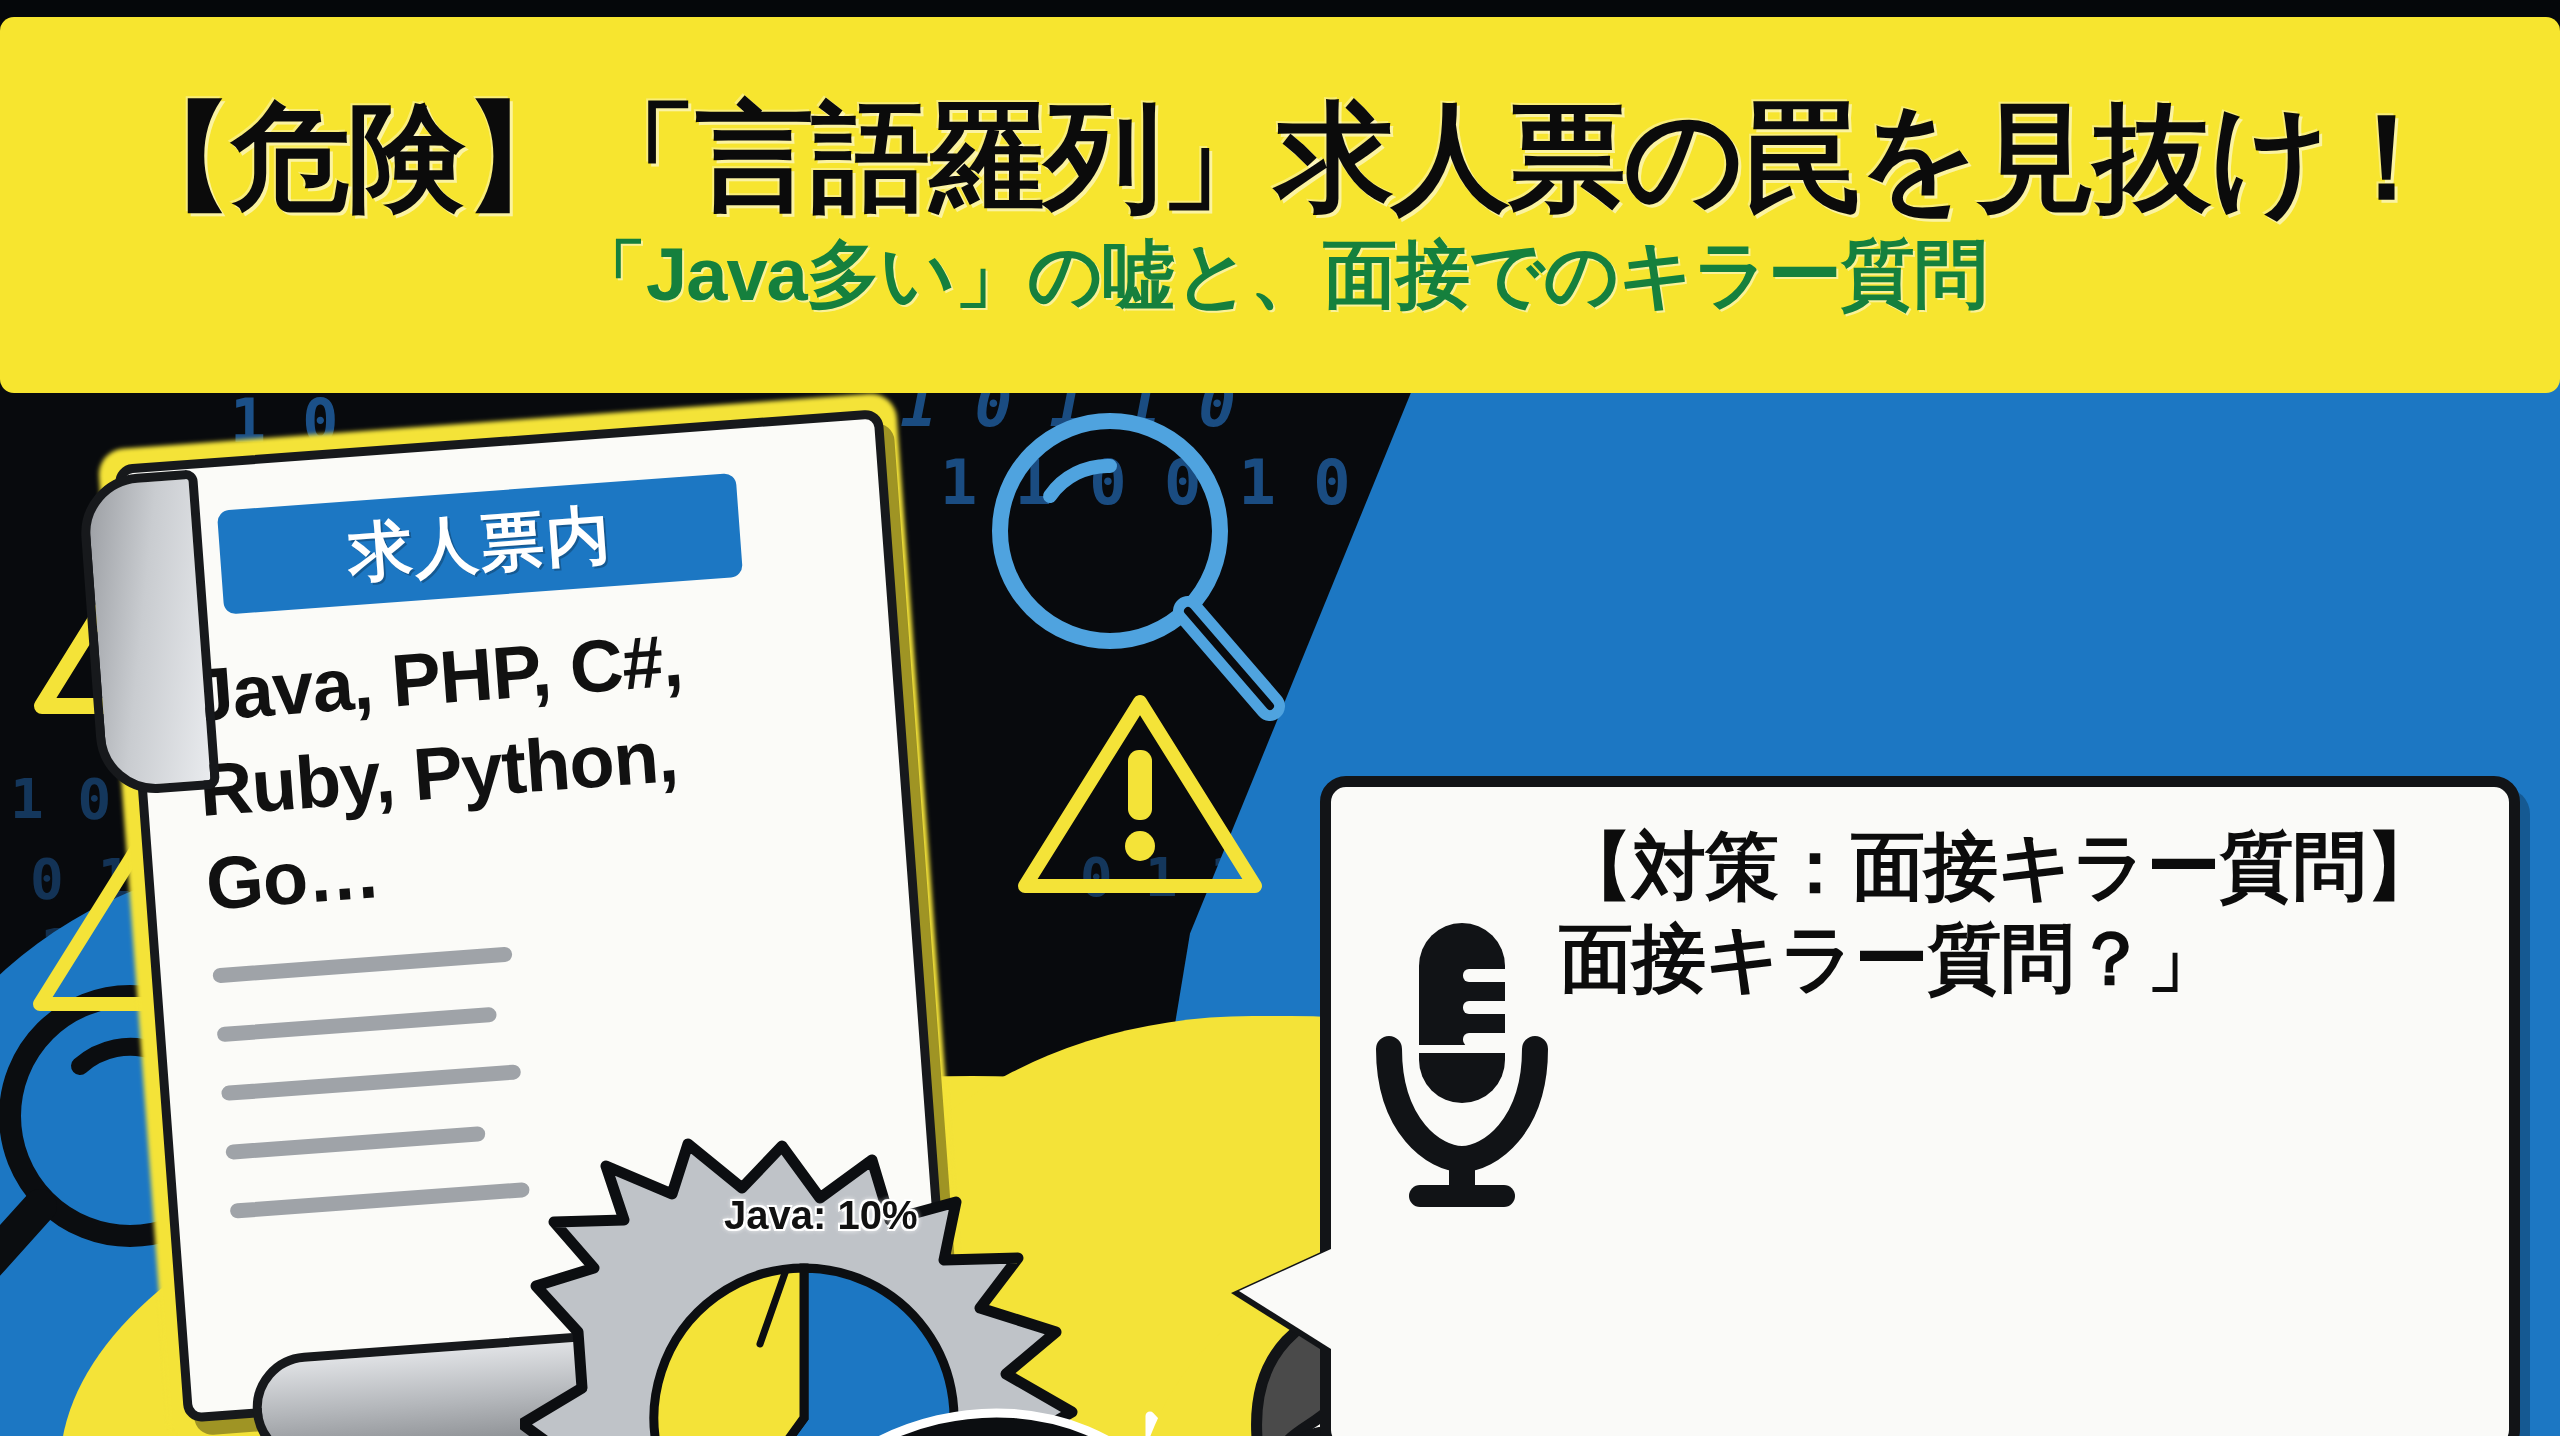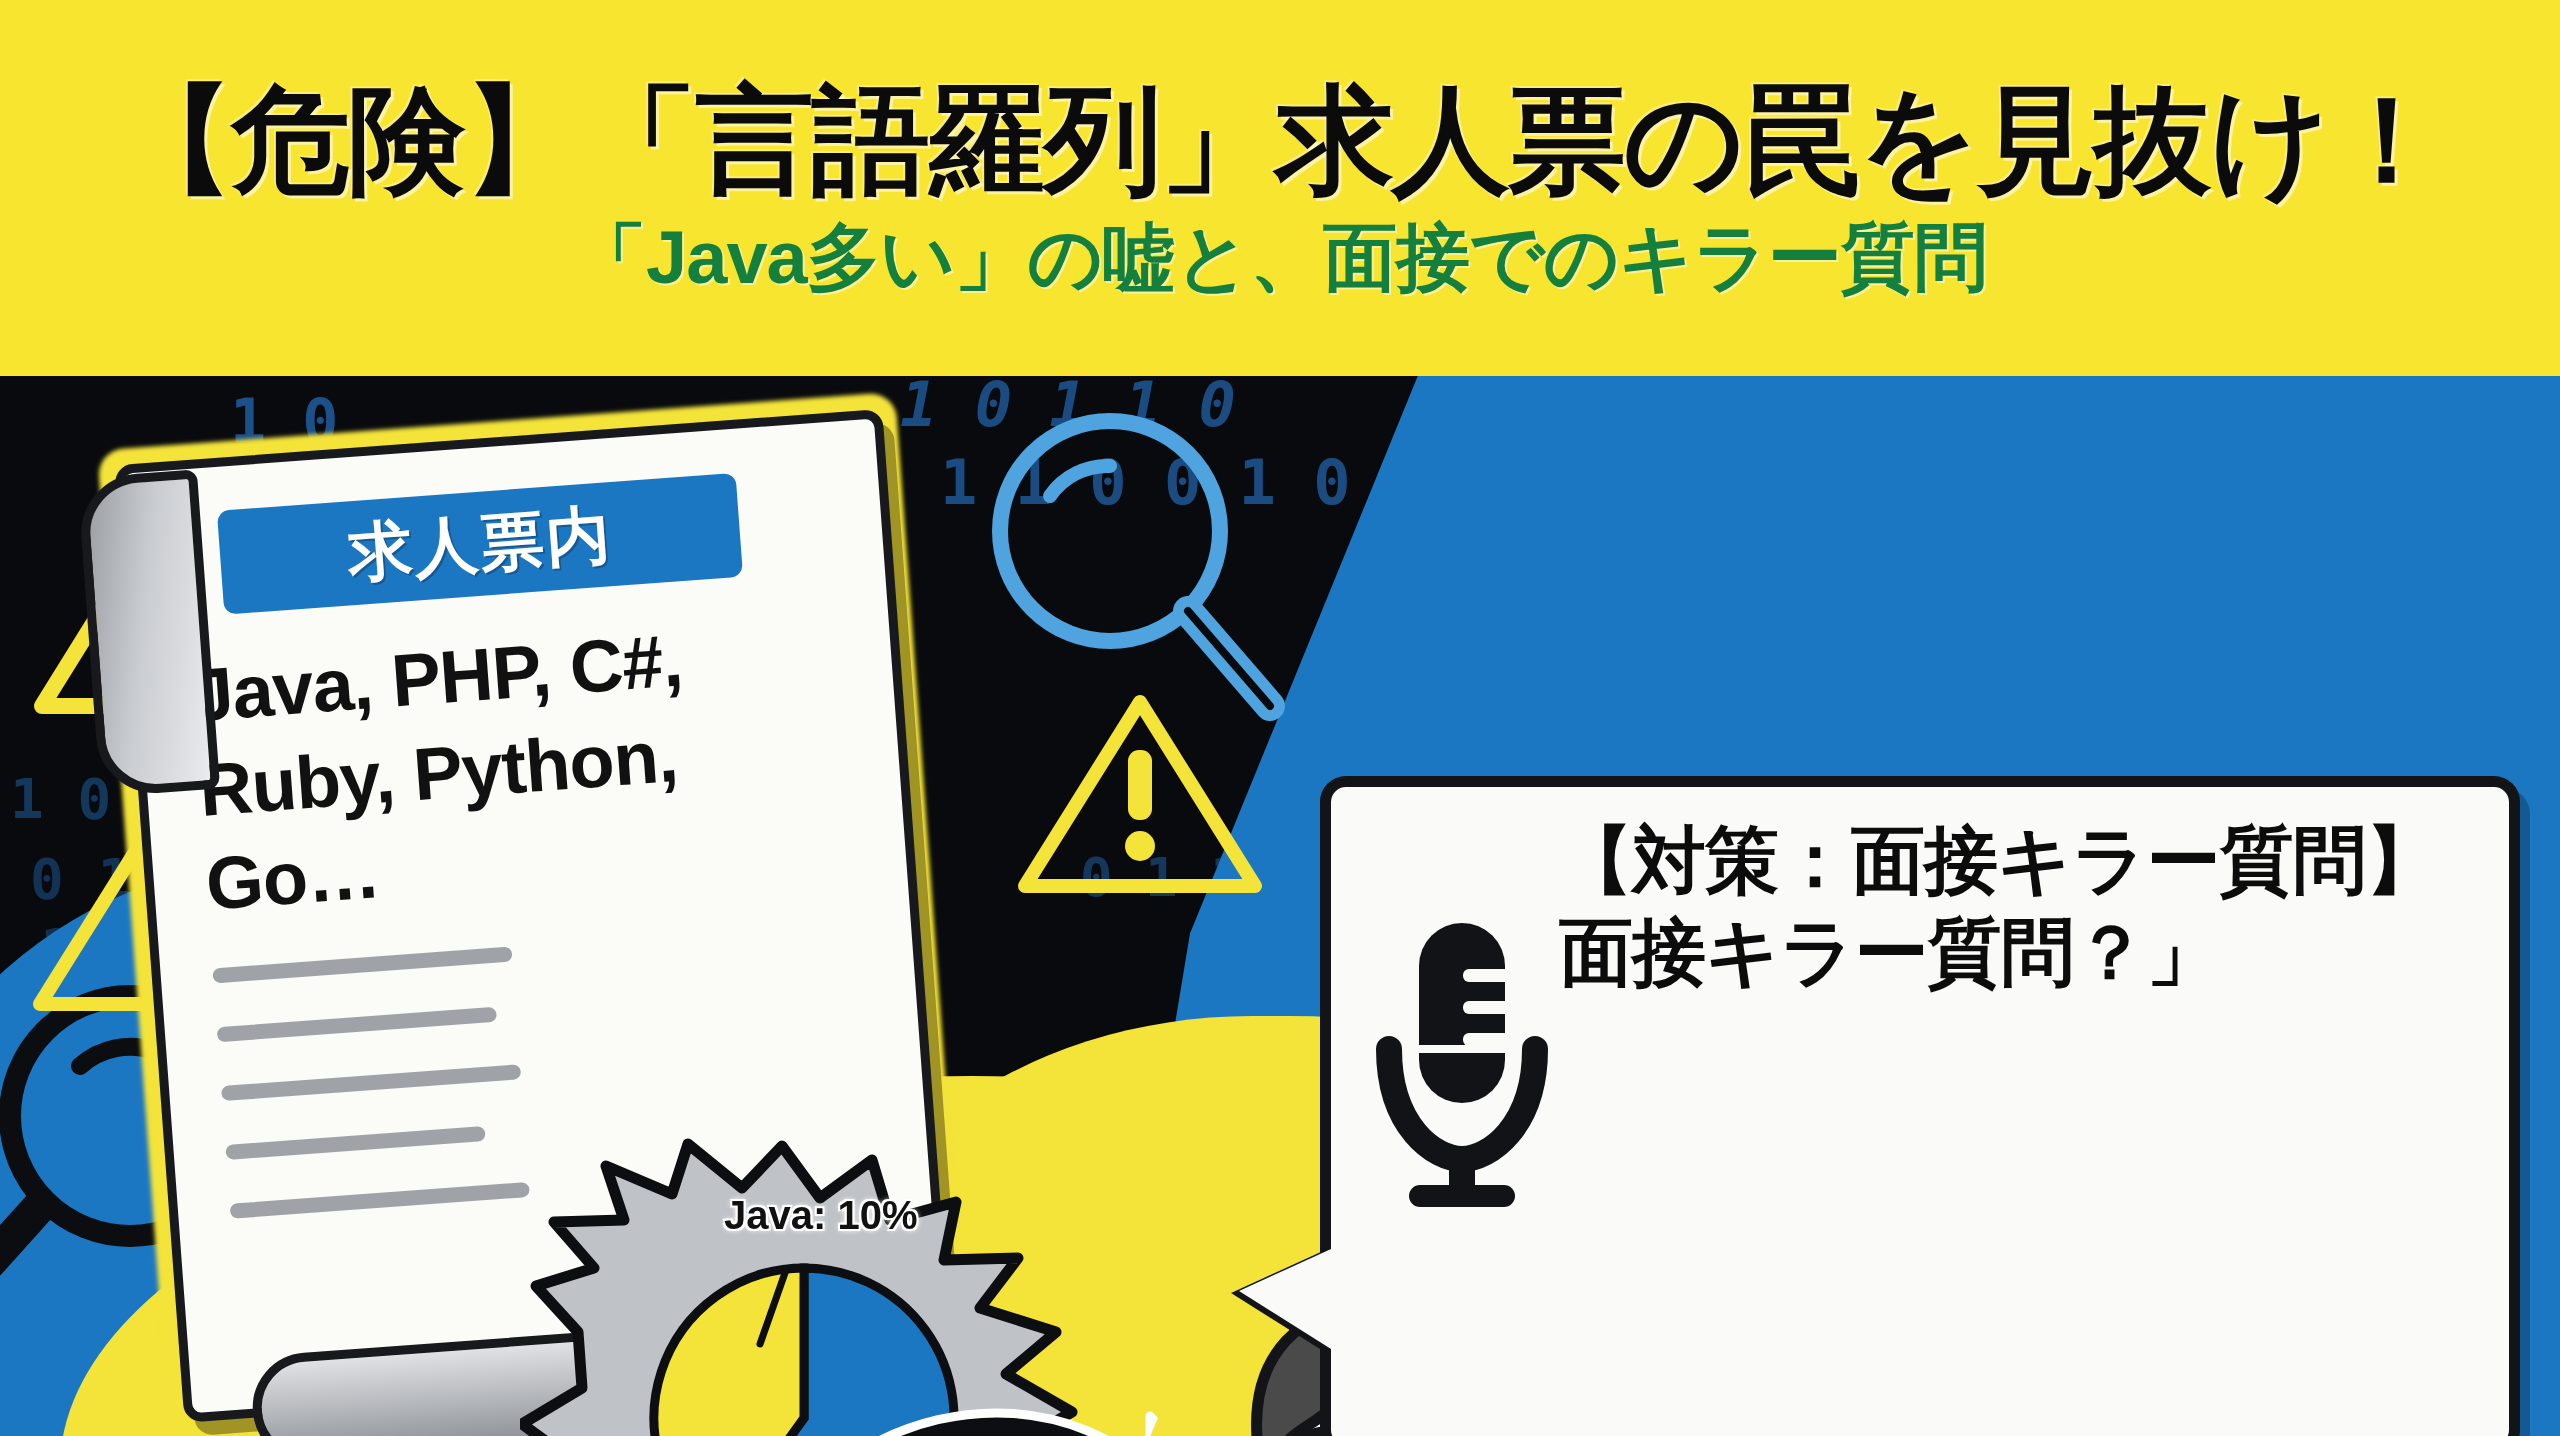--- a/index.html
+++ b/index.html
@@ -3,23 +3,23 @@
 <meta charset="utf-8">
 <style>
   * { margin:0; padding:0; box-sizing:border-box; }
   html,body { width:2560px; height:1436px; background:#000; overflow:hidden;
               font-family:"Liberation Sans","DejaVu Sans",sans-serif; }
 
   #stage { position:relative; width:2560px; height:1436px; overflow:hidden; background:#05070a; }
 
   
   .header-band{
-    position:absolute; left:0; top:0; width:2560px; height:376px;
+    position:absolute; left:0; top:17px; width:2560px; height:376px;
     background:#F7E52F; z-index:40;
-    display:flex; flex-direction:column; align-items:center; justify-content:center;
+    display:flex; flex-direction:column; align-items:center; justify-content:center;border-radius:14px;
   }
   .title-main{
     font-weight:900; font-size:118px; line-height:1.06; color:#0b0b0b;
     letter-spacing:-2px; white-space:nowrap;
     text-shadow: 3px 3px 0 rgba(255,255,255,.55), -2px -2px 0 rgba(255,255,255,.35);
   }
   .title-sub{
     font-weight:900; font-size:74px; line-height:1.1; color:#15803d;
     letter-spacing:-1px; white-space:nowrap; margin-top:14px;
     text-shadow: 2px 2px 0 rgba(255,255,255,.5);
@@ -139,21 +139,21 @@
     position:absolute; left:-92px; bottom:96px; width:0; height:0;
     border-top:42px solid transparent; border-bottom:58px solid transparent;
     border-right:92px solid #FAFAF8;
     filter:drop-shadow(-8px 2px 0 #121417);
   }
   .mic{ position:absolute; left:36px; top:126px; }
   .bubble-main .btext{
     position:absolute; left:228px; top:34px; width:950px;
     font-weight:900; color:#0c0c0c; font-size:74px; line-height:1.24; letter-spacing:-1px;
   }
-  .bubble-main .btext .l{ display:block; white-space:nowrap;font-family:Liberation Mono, monospace; }
+  .bubble-main .btext .l{ display:block; white-space:nowrap; }
 </style>
 </head>
 <body>
 
 <div id="stage">
 
   <div class="header-band">
     <div class="title-main">【危険】「言語羅列」求人票の罠を見抜け！</div>
     <div class="title-sub">「Java多い」の嘘と、面接でのキラー質問</div>
   </div>

